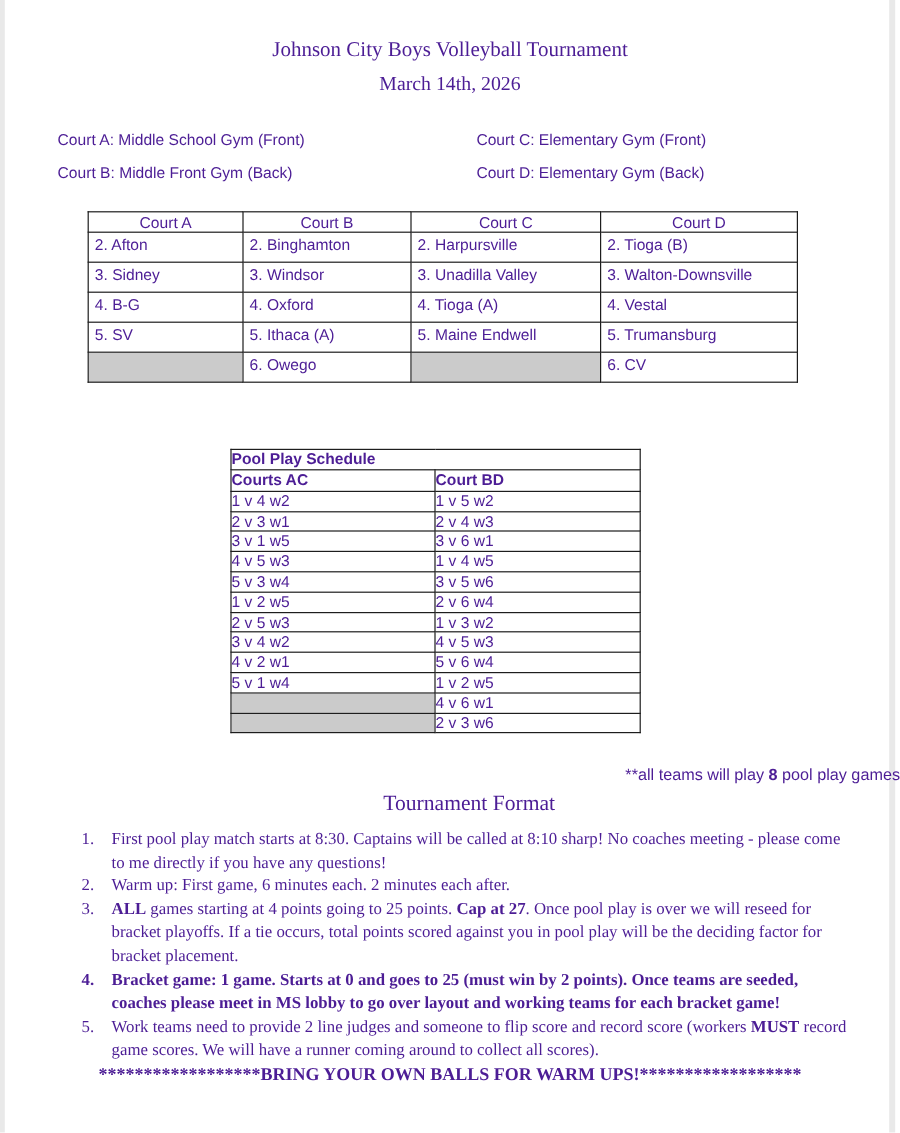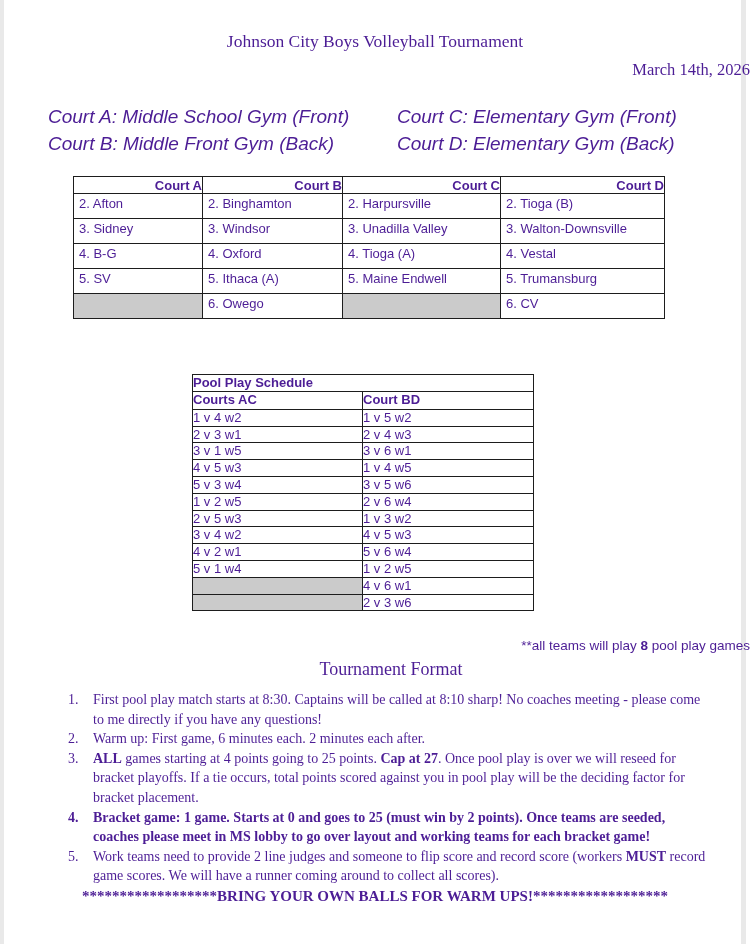--- a/index.html
+++ b/index.html
@@ -10,38 +10,38 @@
   }
   .edge { position:absolute; top:0; height:944px; }
   .edge.left  { left:0;  width:4px; }
   .edge.right { left:741px; width:5px; }
 
   .doc-title {
     position:absolute; top:31px; left:0; width:750px; text-align:center;
     font-family:"Liberation Serif", serif; font-size:17.5px;
   }
   .doc-date {
-    position:absolute; top:60px; left:0; width:750px; text-align:right;
+    position:absolute; top:60px; left:0; width:750px; text-align:center;
     font-family:"Liberation Serif", serif; font-size:16.5px;
   }
 
-  .loc { position:absolute; font-size:19px; line-height:27px;font-style:italic; }
+  .loc { position:absolute; font-size:13px; line-height:27px; }
   .loc-left  { left:48px;  top:103px; }
   .loc-right { left:397px; top:103px; }
 
   table { border-collapse:collapse; table-layout:fixed; }
   td { box-sizing:border-box; }
 
   .teams { position:absolute; left:73px; top:176px; width:591px; }
   .teams td {
     border:1.4px solid #1d1d1d; font-size:13px; vertical-align:top;
     padding:2px 4px 0 5px; height:25px; white-space:pre; overflow:hidden;
   }
   .teams thead td {
-    height:14px; text-align:right; font-weight:bold; padding:1px 0 0 0;
+    height:14px; text-align:center; font-weight:normal; padding:1px 0 0 0;
     vertical-align:middle;
   }
 
   .pool { position:absolute; left:192px; top:374px; width:341px; }
   .pool td {
     border:1.4px solid #1d1d1d; font-size:13px; text-align:left;
     padding:0; height:15.8px; line-height:15.8px; white-space:pre; overflow:hidden;
   }
   .pool thead td { font-weight:bold; height:16.4px; line-height:16.4px; }
 

